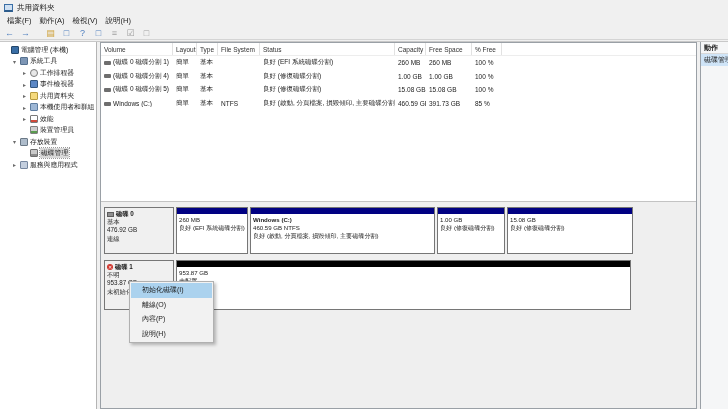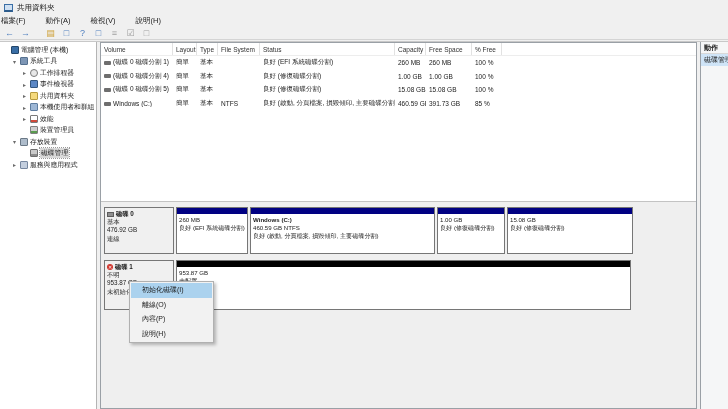--- a/index.html
+++ b/index.html
@@ -8,21 +8,21 @@
     font-family: "Liberation Sans", "DejaVu Sans", sans-serif;
     background: #f0f0f0;
     color: #1a1a1a;
     position: relative;
     font-size: 7px;
   }
 
   
   .titlebar { height: 15px; display: flex; align-items: center; gap: 4px; padding-left: 4px; font-size: 7.5px; }
   .app-icon { width: 9px; height: 8px; background: #cfe0f2; border: 1px solid #3a6ea5; border-bottom: 2px solid #2d5c8c; }
-  .menubar { height: 11px; display: flex; align-items: center; gap: 20px; padding-left: 1px; font-size: 7.5px; }
+  .menubar { height: 11px; display: flex; align-items: center; gap: 8px; padding-left: 7px; font-size: 7.5px; }
   .menubar span { cursor: default; }
   .toolbar { height: 14px; display: flex; align-items: center; gap: 5px; padding-left: 4px; border-bottom: 1px solid #d4d4d4; }
   .tb-ico { font-size: 9px; line-height: 10px; width: 11px; text-align: center; }
   .ico-blue { color: #4f7fbf; }
   .ico-yellow { color: #cfa23a; }
   .ico-gray { color: #a0a0a0; }
   .tb-gap { width: 4px; }
 
   
   .content { position: absolute; top: 41px; left: 0; right: 0; bottom: 0; border-top: 1px solid #c8c8c8; }

